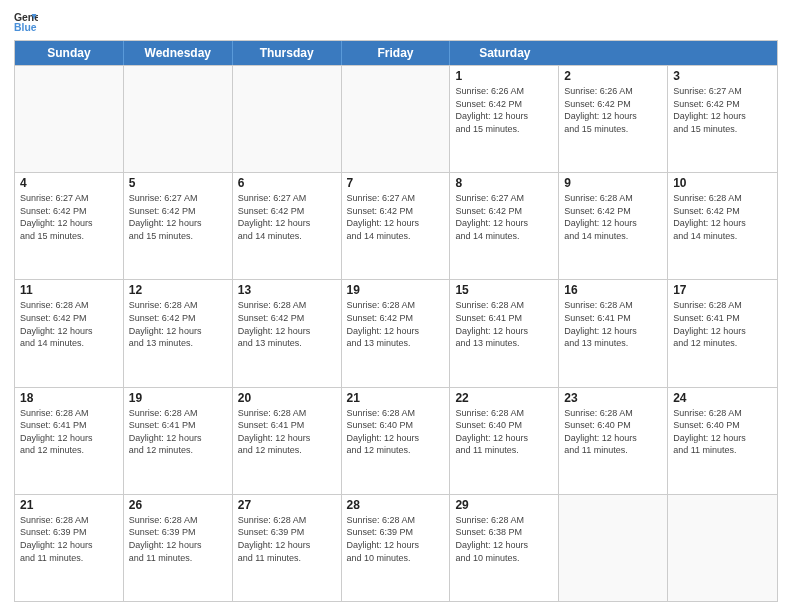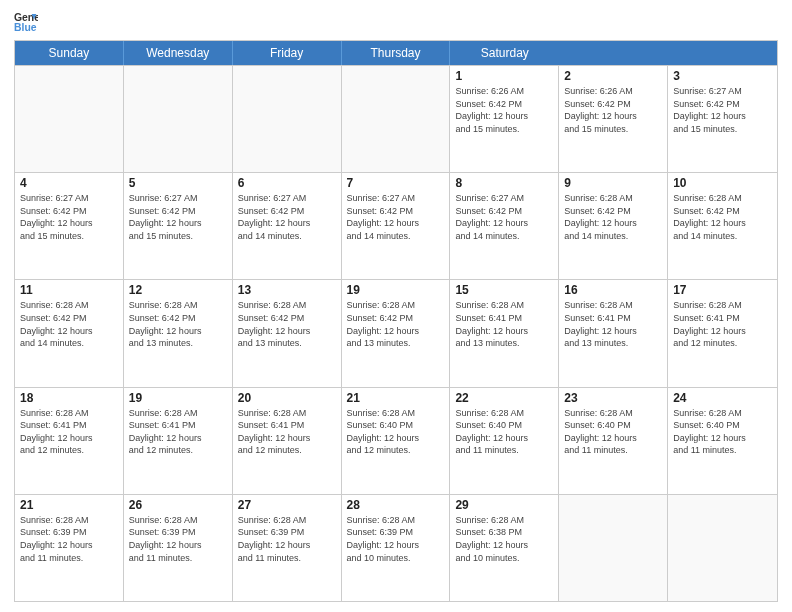--- a/index.html
+++ b/index.html
@@ -51,21 +51,21 @@
       border: 1px solid #ccc;
     }
     .cal-header {
       display: grid;
       grid-template-columns: repeat(7, 1fr);
       background: #3a7abf;
     }
     .cal-header-cell {
       color: #fff;
       font-size: 12px;
-      font-weight: normal;
+      font-weight: bold;
       text-align: center;
       padding: 5px 6px;
       border-right: 1px solid #5a9ad9;
     }
     .cal-header-cell:last-child { border-right: none; }
     .cal-body {
       display: flex;
       flex-direction: column;
       flex: 1;
     }
@@ -113,22 +113,22 @@
     <div class="title-block">
       <div class="month-title"></div>
       <div class="subtitle"></div>
     </div>
   </div>
 
   <div class="calendar">
     <div class="cal-header">
     <div class="cal-header-cell">Sunday</div>
         <div class="cal-header-cell">Wednesday</div>
+        <div class="cal-header-cell">Thursday</div>
         <div class="cal-header-cell">Friday</div>
-        <div class="cal-header-cell">Thursday</div>
         <div class="cal-header-cell">Saturday</div>
       </div>
     <div class="cal-body">
     <div class="cal-row">
           <div class="cal-cell empty"></div>
           <div class="cal-cell empty"></div>
           <div class="cal-cell empty"></div>
           <div class="cal-cell empty"></div>
           <div class="cal-cell">
             <div class="day-num">1</div>

